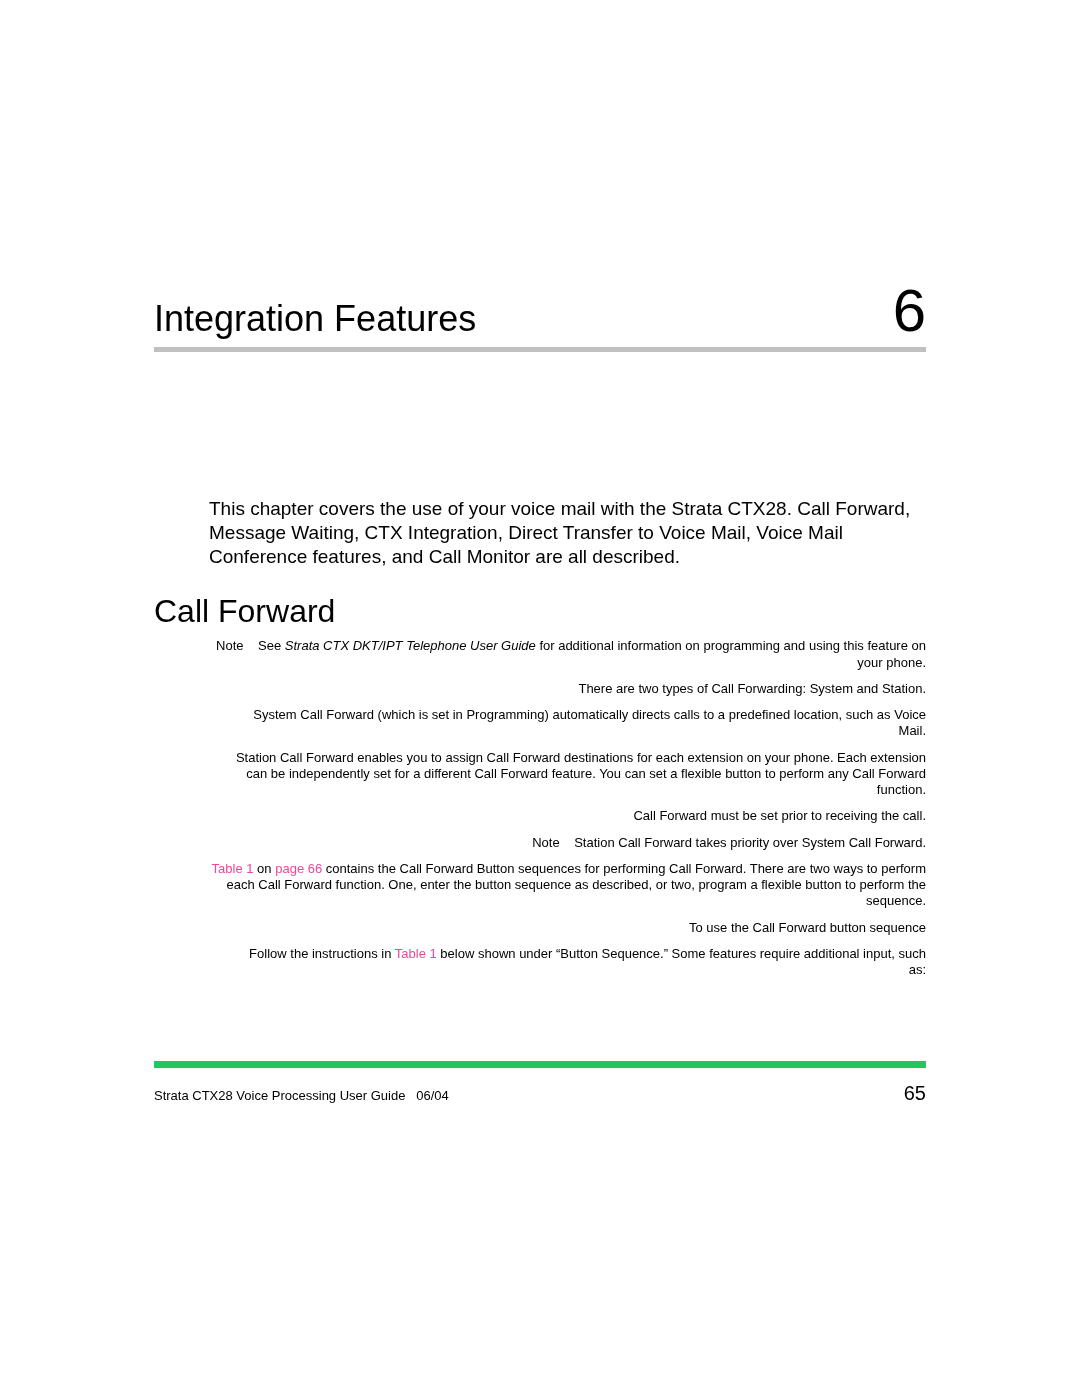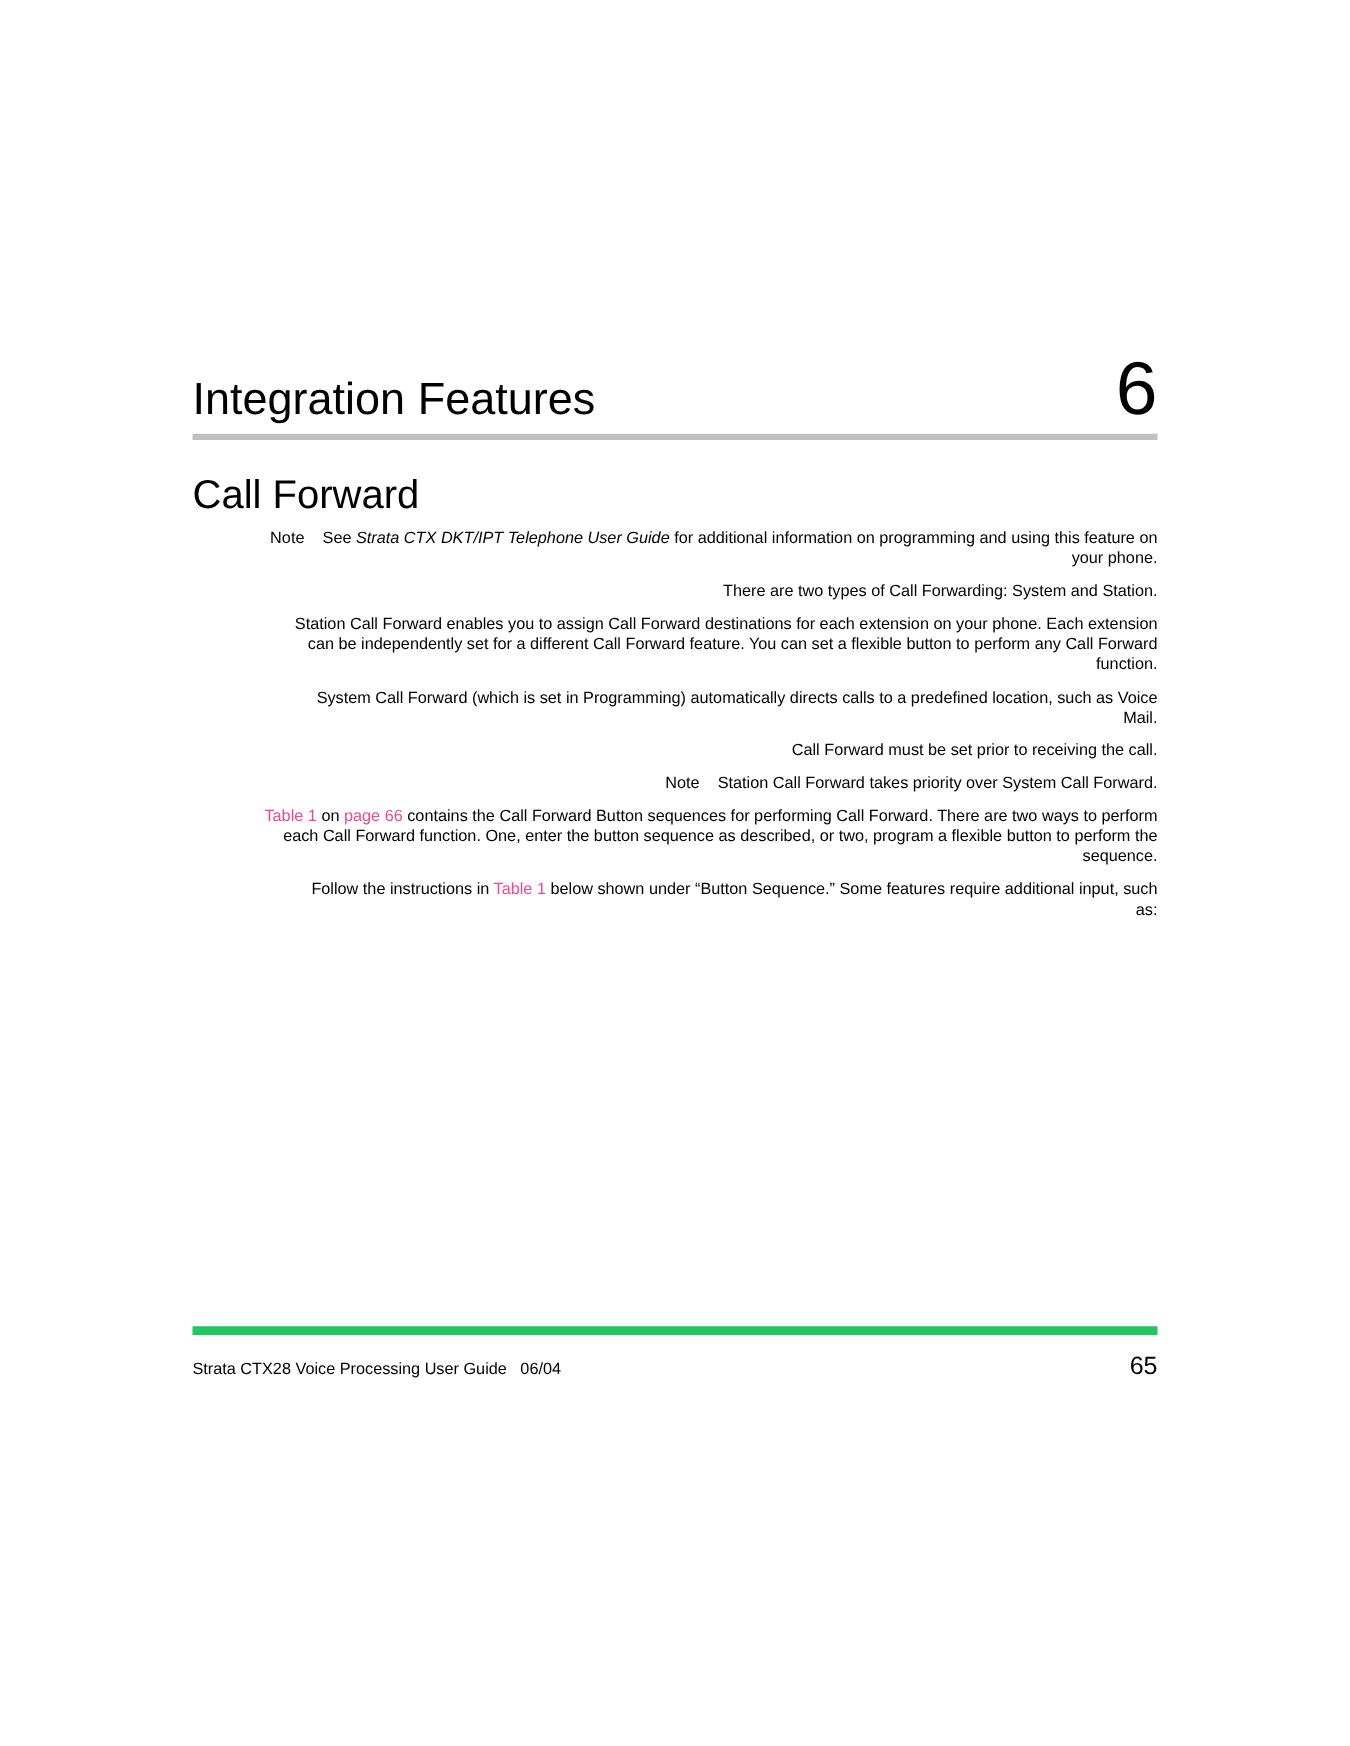--- a/index.html
+++ b/index.html
@@ -99,49 +99,51 @@
 </head>
 <body>
 
 <div class="page">
 
   <div class="chapter-header">
     <span class="chapter-title">Integration Features</span>
     <span class="chapter-number">6</span>
   </div>
 
+  <div class="intro">This chapter covers the use of your voice mail with the Strata CTX28. Call Forward, Message Waiting, CTX Integration, Direct Transfer to Voice Mail, Voice Mail Conference features, and Call Monitor are all described.</div>
 
   <div class="section-heading">Call Forward</div>
 
   <div class="body">
 
     <div class="note-row">
       <span class="note-label">Note</span>
       <span>&nbsp;&nbsp;</span>
       <span class="note-text">See </span><span class="italic">Strata CTX DKT/IPT Telephone User Guide</span><span> for additional information on programming and using this feature on your phone.</span>
     </div>
 
     <div class="para">There are two types of Call Forwarding: System and Station.</div>
 
+    <div class="bullet-block">System Call Forward (which is set in Programming) automatically directs calls to a predefined location, such as Voice Mail.</div>
+
     <div class="bullet-block">Station Call Forward enables you to assign Call Forward destinations for each extension on your phone. Each extension can be independently set for a different Call Forward feature. You can set a flexible button to perform any Call Forward function.</div>
-
-    <div class="bullet-block">System Call Forward (which is set in Programming) automatically directs calls to a predefined location, such as Voice Mail.</div>
 
     <div class="para">Call Forward must be set prior to receiving the call.</div>
 
     <div class="note-row para">
       <span class="note-label">Note</span>
       <span>&nbsp;&nbsp;</span>
       <span class="note-text">Station Call Forward takes priority over System Call Forward.</span>
     </div>
 
     <div class="para">
       <span class="link">Table 1 </span><span>on </span><span class="link">page 66</span><span> contains the Call Forward Button sequences for performing Call Forward. There are two ways to perform each Call Forward function. One, enter the button sequence as described, or two, program a flexible button to perform the sequence.</span>
     </div>
 
+    <div class="para">To use the Call Forward button sequence</div>
 
     <div class="bullet-block">
       <span>Follow the instructions in </span><span class="link">Table 1</span><span> below shown under “Button Sequence.” Some features require additional input, such as:</span>
     </div>
 
   </div>
 
   <div class="footer">
     <span class="footer-left">Strata CTX28 Voice Processing User Guide&nbsp;&nbsp;&nbsp;06/04</span>
     <span class="footer-right">65</span>

